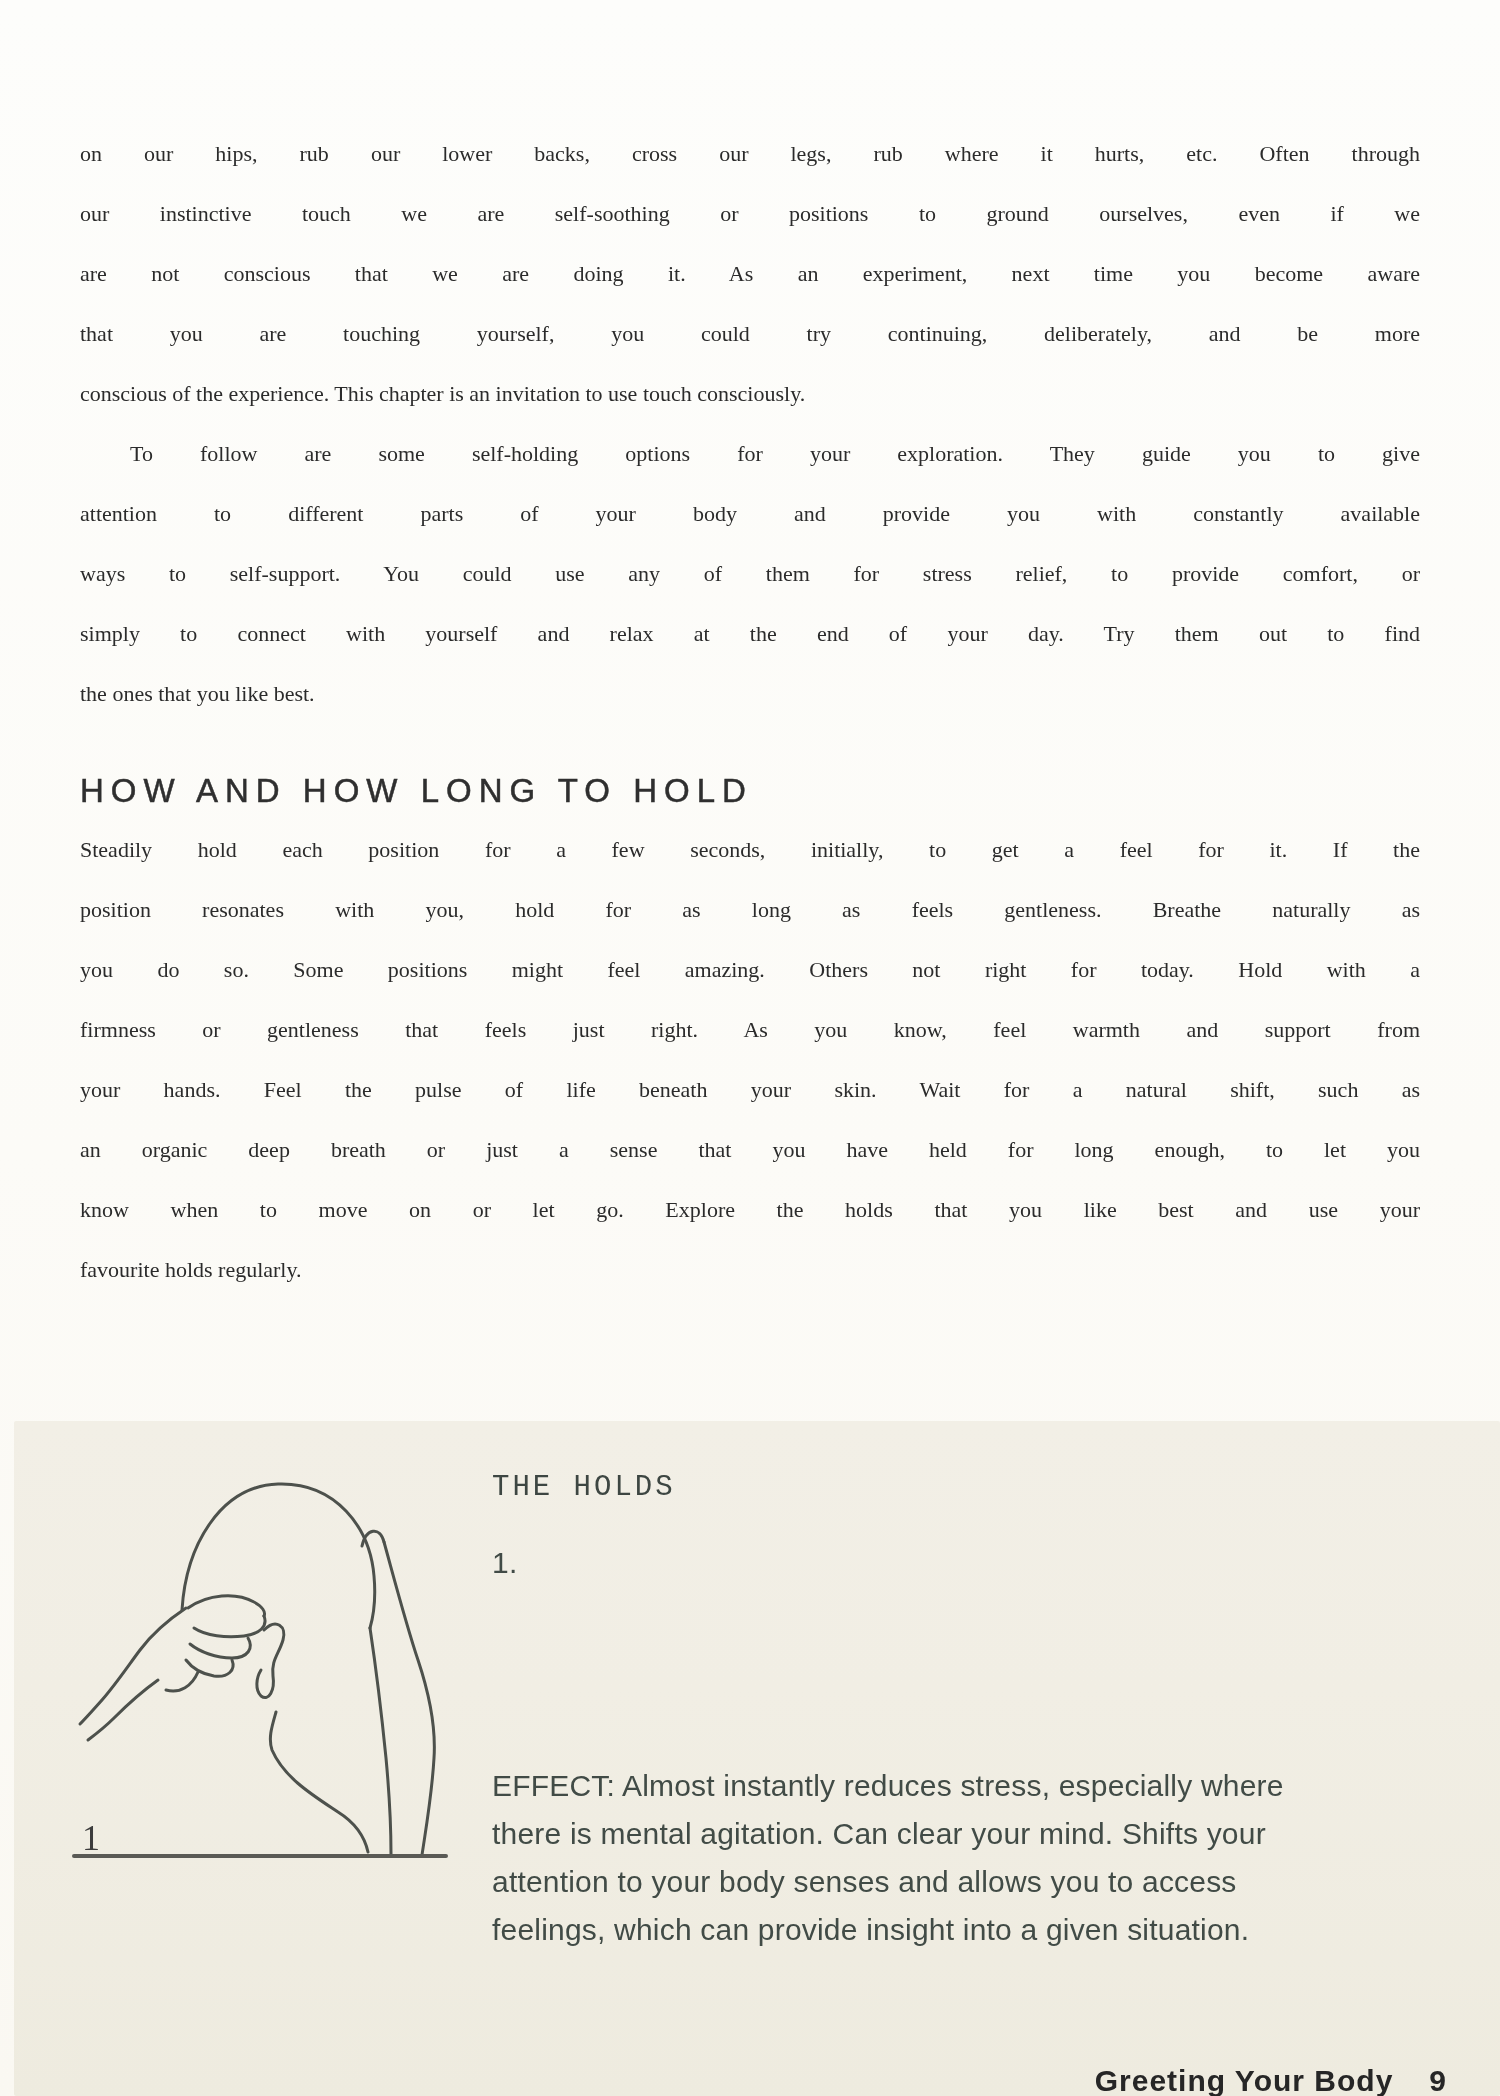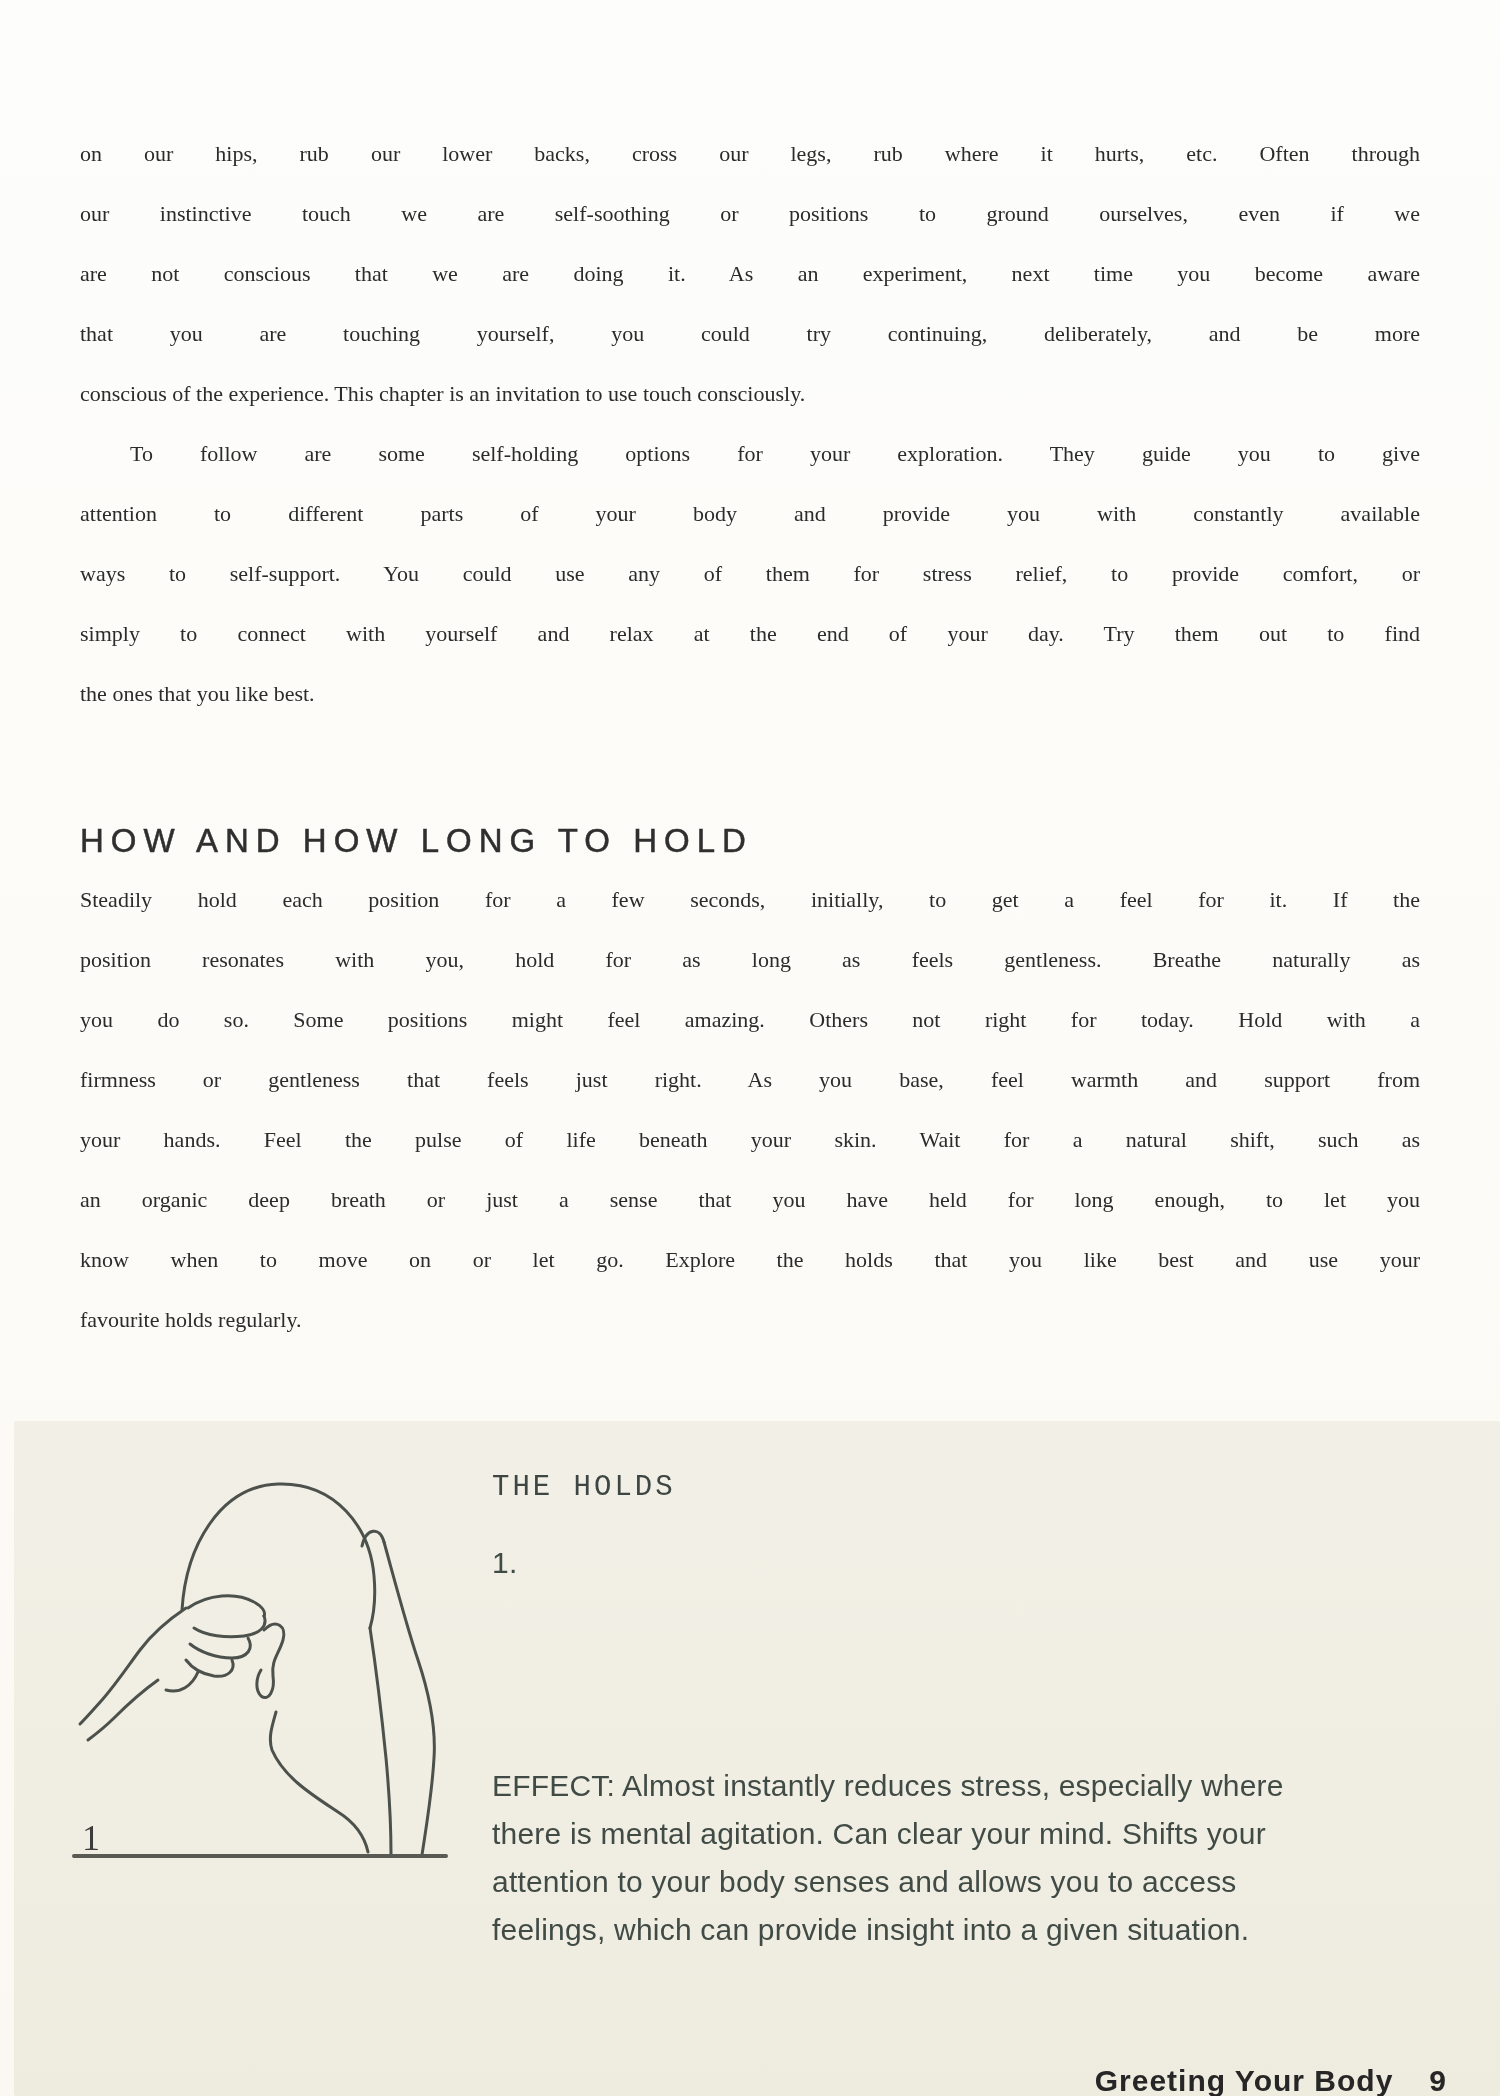--- a/index.html
+++ b/index.html
@@ -11,21 +11,21 @@
   }
   
   .text-col{position:absolute;left:80px;top:124px;width:1340px;}
   .bline{
     height:60px;line-height:60px;font-size:22px;color:#2b2b2b;
     text-align:justify;text-align-last:justify;white-space:normal;overflow:visible;
   }
   .bline.end{text-align-last:left;}
   .bline.indent{text-indent:50px;}
   .heading{
-    margin:94px 0 6px 0;height:46px;line-height:46px;
+    margin:44px 0 6px 0;height:46px;line-height:46px;
     font-family:"Liberation Sans", sans-serif;font-size:33px;font-weight:normal;
     letter-spacing:7px;color:#2f2f2f;-webkit-text-stroke:0.5px #2f2f2f;
   }
   
   .holds-box{
     position:absolute;left:14px;top:1421px;width:1486px;height:675px;
     background:linear-gradient(180deg,#f2efe6 0%,#f1eee4 40%,#eeebdf 100%);
     border-radius:2px;
   }
   
@@ -70,21 +70,21 @@
     <div class="bline">attention to different parts of your body and provide you with constantly available</div>
     <div class="bline">ways to self-support. You could use any of them for stress relief, to provide comfort, or</div>
     <div class="bline">simply to connect with yourself and relax at the end of your day. Try them out to find</div>
     <div class="bline end">the ones that you like best.</div>
 
     <h2 class="heading">HOW AND HOW LONG TO HOLD</h2>
 
     <div class="bline">Steadily hold each position for a few seconds, initially, to get a feel for it. If the</div>
     <div class="bline">position resonates with you, hold for as long as feels gentleness. Breathe naturally as</div>
     <div class="bline">you do so. Some positions might feel amazing. Others not right for today. Hold with a</div>
-    <div class="bline">firmness or gentleness that feels just right. As you base, feel warmth and support from</div>
+    <div class="bline">firmness or gentleness that feels just right. As you know, feel warmth and support from</div>
     <div class="bline">your hands. Feel the pulse of life beneath your skin. Wait for a natural shift, such as</div>
     <div class="bline">an organic deep breath or just a sense that you have held for long enough, to let you</div>
     <div class="bline">know when to move on or let go. Explore the holds that you like best and use your</div>
     <div class="bline end">favourite holds regularly.</div>
   </section>
 
   <section class="holds-box"></section>
 
   <svg class="figure" viewBox="0 0 420 440" aria-hidden="true">
 

